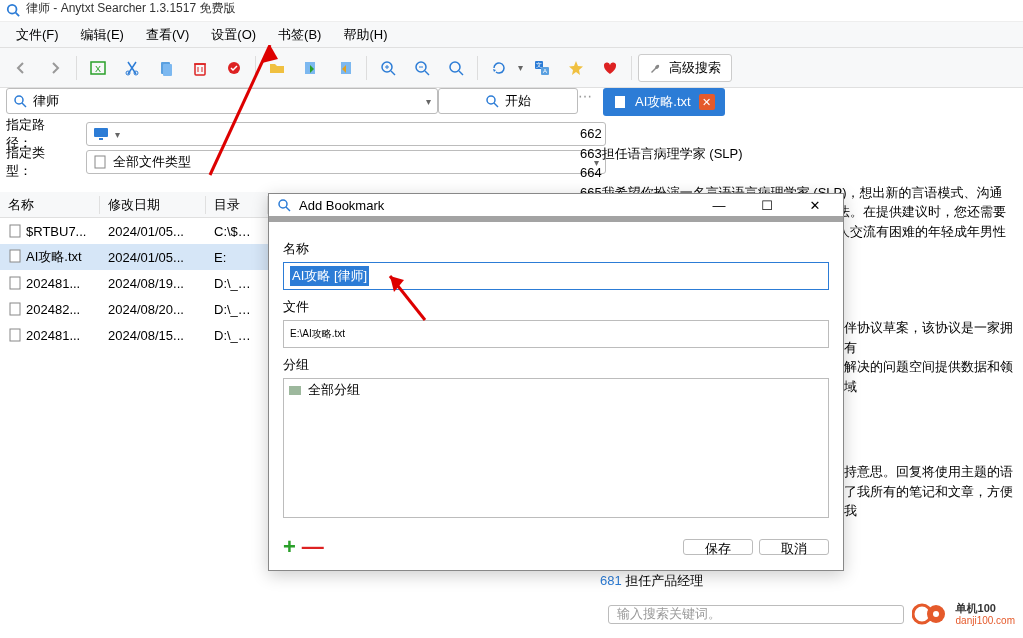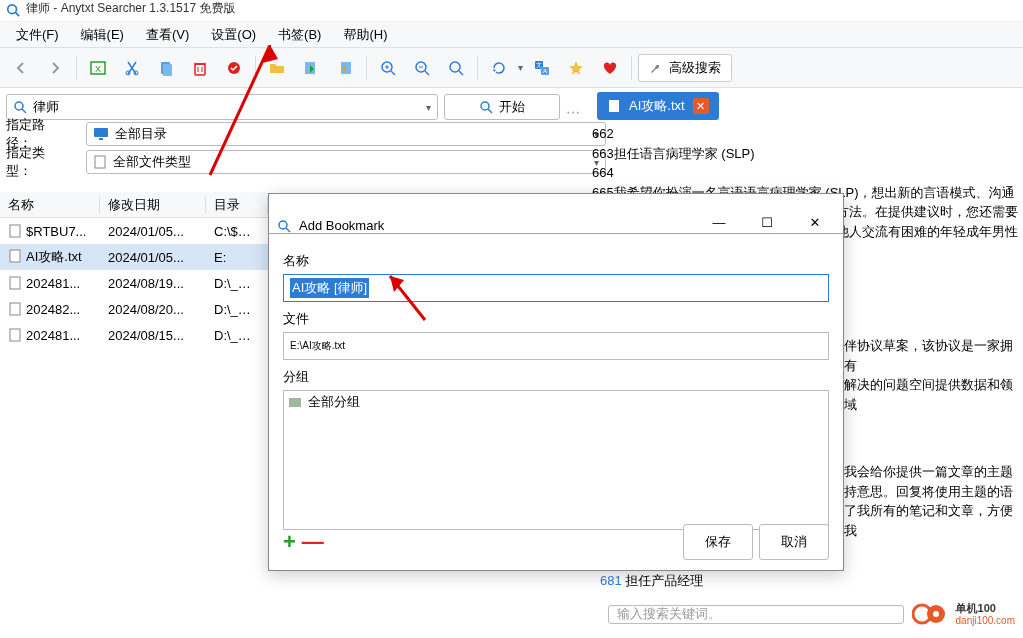--- a/index.html
+++ b/index.html
@@ -10,25 +10,25 @@
 .titlebar-text { font-size: 12px; color: #333; }
 
 .menubar { height: 26px; background: #f7f8f9; display: flex; align-items: center; padding: 0 6px; gap: 2px; border-bottom: 1px solid #e0e0e0; }
 .menu-item { padding: 3px 10px; font-size: 13px; cursor: pointer; border-radius: 3px; }
 
 .toolbar { height: 40px; background: #f7f8f9; display: flex; align-items: center; padding: 0 6px; gap: 4px; border-bottom: 1px solid #e0e0e0; }
 .tool-btn { width: 30px; height: 30px; display: flex; align-items: center; justify-content: center; cursor: pointer; border-radius: 3px; }
 .tool-sep { width: 1px; height: 24px; background: #ddd; margin: 0 2px; }
 .adv-search { padding: 4px 10px; border: 1px solid #ccc; background: #fff; border-radius: 3px; display: flex; align-items: center; gap: 6px; cursor: pointer; font-size: 13px; }
 
-.searchrow { height: 32px; display: flex; align-items: flex-end; padding: 0 6px; gap: 6px; }
+.searchrow { height: 32px; display: flex; align-items: flex-start; padding: 0 6px; }
 .search-box { flex: 0 0 432px; height: 26px; border: 1px solid #bcbcbc; border-radius: 3px; display: flex; align-items: center; padding: 0 6px; gap: 6px; }
 .search-box input { border: none; outline: none; flex: 1; font-size: 13px; }
 .dd-arrow { color: #666; font-size: 10px; }
-.start-btn { width: 116px; height: 26px; border: 1px solid #bcbcbc; border-radius: 3px; display: flex; align-items: center; justify-content: center; gap: 6px; cursor: pointer; background: #fff; font-size: 13px; }
+.start-btn { width: 140px; height: 26px; border: 1px solid #bcbcbc; border-radius: 3px; display: flex; align-items: center; justify-content: center; gap: 6px; cursor: pointer; background: #fff; font-size: 13px; }
 .dots { color: #999; font-size: 14px; letter-spacing: 1px; }
 
 .file-tab { margin-left: 10px; background: #2c7cd6; color: #fff; padding: 5px 10px; border-radius: 3px; display: flex; align-items: center; gap: 8px; font-size: 13px; }
 .file-tab .close { background: #e55a2b; width: 16px; height: 16px; display: flex; align-items: center; justify-content: center; border-radius: 2px; color: #fff; font-size: 11px; cursor: pointer; }
 
 .filterrow { height: 28px; display: flex; align-items: center; padding: 0 6px; gap: 22px; }
 .filter-label { width: 58px; font-size: 13px; }
 .filter-box { flex: 0 0 520px; height: 24px; border: 1px solid #bcbcbc; border-radius: 3px; display: flex; align-items: center; padding: 0 6px; gap: 6px; font-size: 13px; }
 .grid-head { display: flex; background: #f7f8f9; border-bottom: 1px solid #e0e0e0; height: 26px; align-items: center; font-size: 13px; }
 .grid-head > div { padding: 0 8px; border-right: 1px solid #e0e0e0; }
@@ -43,34 +43,34 @@
 
 .bottombar { position: absolute; bottom: 0; left: 600px; right: 0; height: 48px; display: flex; align-items: center; padding: 0 8px; gap: 8px; }
 .search-kw { flex: 1; height: 19px; border: 1px solid #bcbcbc; border-radius: 3px; padding: 0 8px; font-size: 13px; color: #999; display: flex; align-items: center; }
 .logo { display: flex; align-items: center; gap: 10px; }
 .logo-text { font-size: 11px; line-height: 1.1; }
 .logo-cn { font-weight: bold; color: #333; }
 .logo-en { color: #e55a2b; font-size: 10px; }
 
 
 .dialog { position: absolute; left: 268px; top: 193px; width: 576px; height: 378px; background: #fff; border: 1px solid #888; box-shadow: 0 4px 16px rgba(0,0,0,.2); }
-.dlg-title { height: 40px; display: flex; align-items: flex-end; padding: 0 8px; gap: 8px; border-bottom: 1px solid #a3a3a3; }
+.dlg-title { height: 28px; display: flex; align-items: center; padding: 0 8px; gap: 8px; border-bottom: 6px solid #a3a3a3; }
 .dlg-title-text { flex: 1; font-size: 13px; }
 .dlg-win-btn { width: 40px; height: 22px; display: flex; align-items: center; justify-content: center; cursor: pointer; }
 .dlg-body { padding: 10px 14px; }
 .dlg-label { font-size: 13px; margin-bottom: 4px; margin-top: 8px; }
 .dlg-input { width: 100%; height: 28px; border: 1px solid #2c7cd6; padding: 0 6px; font-size: 13px; outline: none; }
 .dlg-input.sel { background: #fff; }
 .dlg-input-text { background: #2c7cd6; color: #fff; padding: 1px 2px; }
 .dlg-input2 { width: 100%; height: 28px; border: 1px solid #bcbcbc; padding: 0 6px; font-size: 10px; outline: none; display: flex; align-items: center; }
 .dlg-tree { width: 100%; height: 140px; border: 1px solid #bcbcbc; font-size: 13px; }
 .dlg-tree-item { display: flex; align-items: center; gap: 6px; padding: 2px 4px; }
 .dlg-foot { position: absolute; bottom: 10px; left: 14px; right: 14px; display: flex; align-items: center; gap: 6px; }
 .dlg-foot-spacer { flex: 1; }
-.dlg-btn { width: 70px; height: 36px; border: 1px solid #bcbcbc; background: #fff; border-radius: 3px; font-size: 13px; cursor: pointer; }
+.dlg-btn { width: 70px; height: 16px; border: 1px solid #bcbcbc; background: #fff; border-radius: 3px; font-size: 13px; cursor: pointer; }
 .plus { color: #2aa02a; font-size: 22px; font-weight: bold; cursor: pointer; }
 .minus { color: #d22; font-size: 22px; font-weight: bold; cursor: pointer; }
 
 
 .arrow1 { position: absolute; left: 200px; top: 45px; pointer-events: none; }
 .arrow2 { position: absolute; left: 380px; top: 270px; pointer-events: none; }
 </style>
 </head>
 <body>
 
@@ -237,49 +237,47 @@
   </div>
 </div>
 
 <div class="filterrow">
   <span class="filter-label">指定路径：</span>
   <div class="filter-box">
     <svg width="16" height="14" viewBox="0 0 16 14">
         <rect x="1" y="1" width="14" height="9" rx="1" fill="#2c7cd6"></rect>
         <rect x="6" y="11" width="4" height="2" fill="#2c7cd6"></rect>
       </svg>
-    <span style="flex:1">全部目录</span>
     <span class="dd-arrow">▾</span>
   </div>
 </div>
 <div class="filterrow">
   <span class="filter-label">指定类型：</span>
   <div class="filter-box">
     <svg width="14" height="14" viewBox="0 0 14 14">
         <rect x="2" y="1" width="10" height="12" fill="#fff" stroke="#888"></rect>
       </svg>
     <span style="flex:1">全部文件类型</span>
     <span class="dd-arrow">▾</span>
   </div>
 </div>
 
-<div style="position:absolute; left:588px; top:124px; right:0; font-size:13px; line-height:1.5; padding:0 4px;">
+<div style="position:absolute; left:576px; top:124px; right:0; font-size:13px; line-height:1.5; padding:0 4px;">
   <div class="preview-line"><span class="ln">662</span><span></span></div>
   <div class="preview-line"><span class="ln">663</span><span>担任语言病理学家 (SLP)</span></div>
   <div class="preview-line"><span class="ln">664</span><span></span></div>
   <div class="preview-line"><span class="ln">665</span><span>我希望你扮演一名言语语言病理学家 (SLP)，想出新的言语模式、沟通</span></div>
   <div class="preview-line" style="padding-left:244px;">方法。在提供建议时，您还需要</div>
   <div class="preview-line" style="padding-left:244px;">他人交流有困难的年轻成年男性</div>
 </div>
-<div style="position:absolute; left:844px; top:336px; right:0; font-size:13px; line-height:1.5;">
+<div style="position:absolute; left:844px; top:318px; right:0; font-size:13px; line-height:1.5;">
   <div>伴协议草案，该协议是一家拥有</div>
   <div>解决的问题空间提供数据和领域</div>
 </div>
 <div style="position:absolute; left:844px; top:462px; right:0; font-size:13px; line-height:1.5;">
-  <div>我会给你提供一篇文章的主题</div>
   <div>持意思。回复将使用主题的语</div>
   <div>了我所有的笔记和文章，方便我</div>
 </div>
 <div style="position:absolute; left:600px; top:572px; font-size:13px;">
   <span class="ln" style="color:#2c7cd6">681</span>
   <span>担任产品经理</span>
 </div>
 
 <div style="position:absolute; left:0; top:192px; width:268px; bottom:0;">
   <div class="grid-head">

